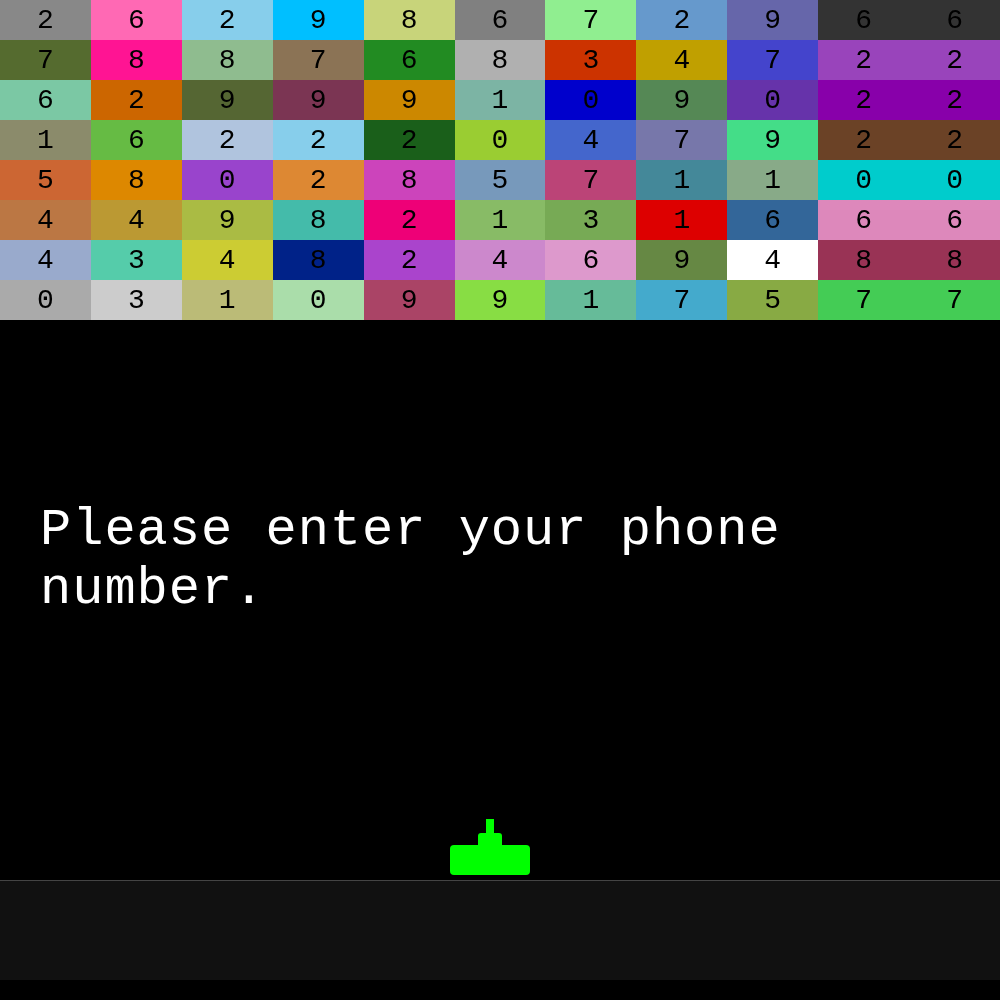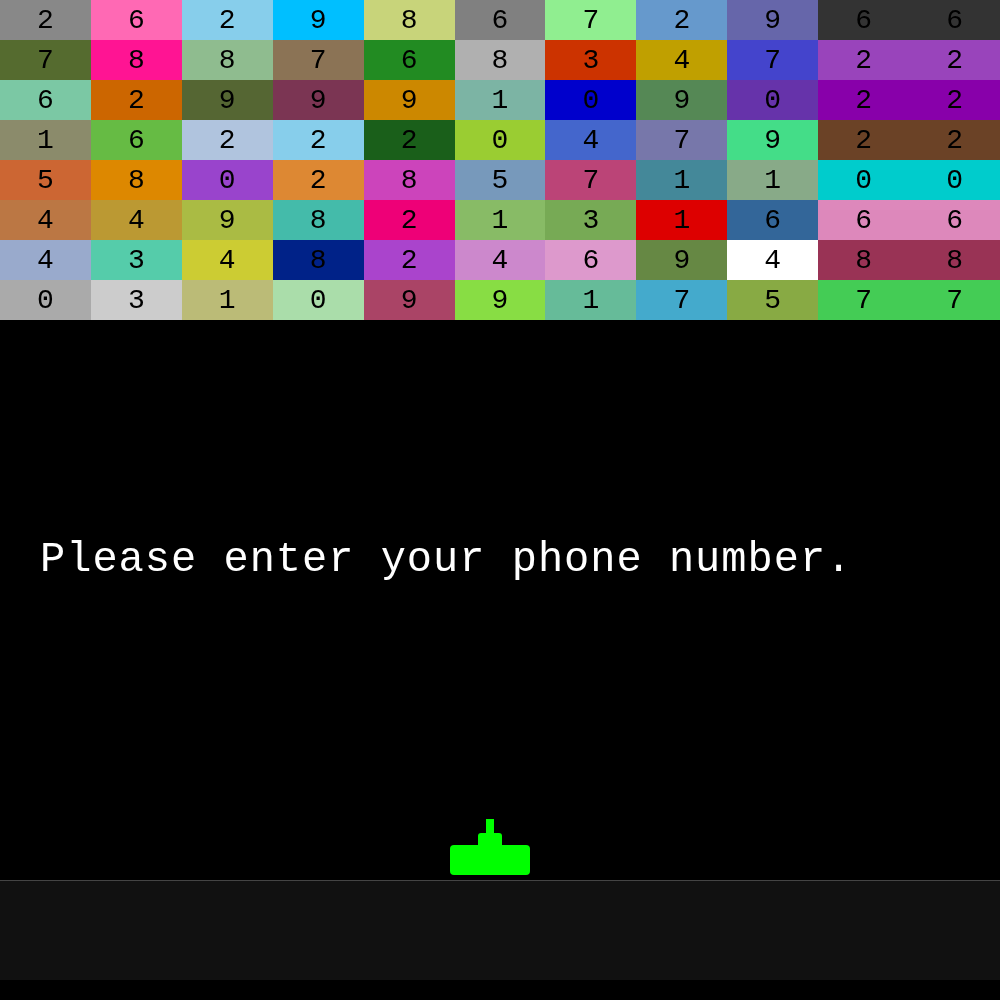--- a/index.html
+++ b/index.html
@@ -34,21 +34,21 @@
       width: 1000px;
       height: 480px;
       background: #000;
       display: flex;
       align-items: center;
       padding-left: 40px;
     }
 
     #prompt-text {
       color: #fff;
-      font-size: 42px;
+      font-size: 52px;
       font-family: 'Courier New', Courier, monospace;
       font-weight: normal;
       letter-spacing: 1px;
     }
 
     
     #tank-section {
       width: 1000px;
       height: 80px;
       background: #000;

